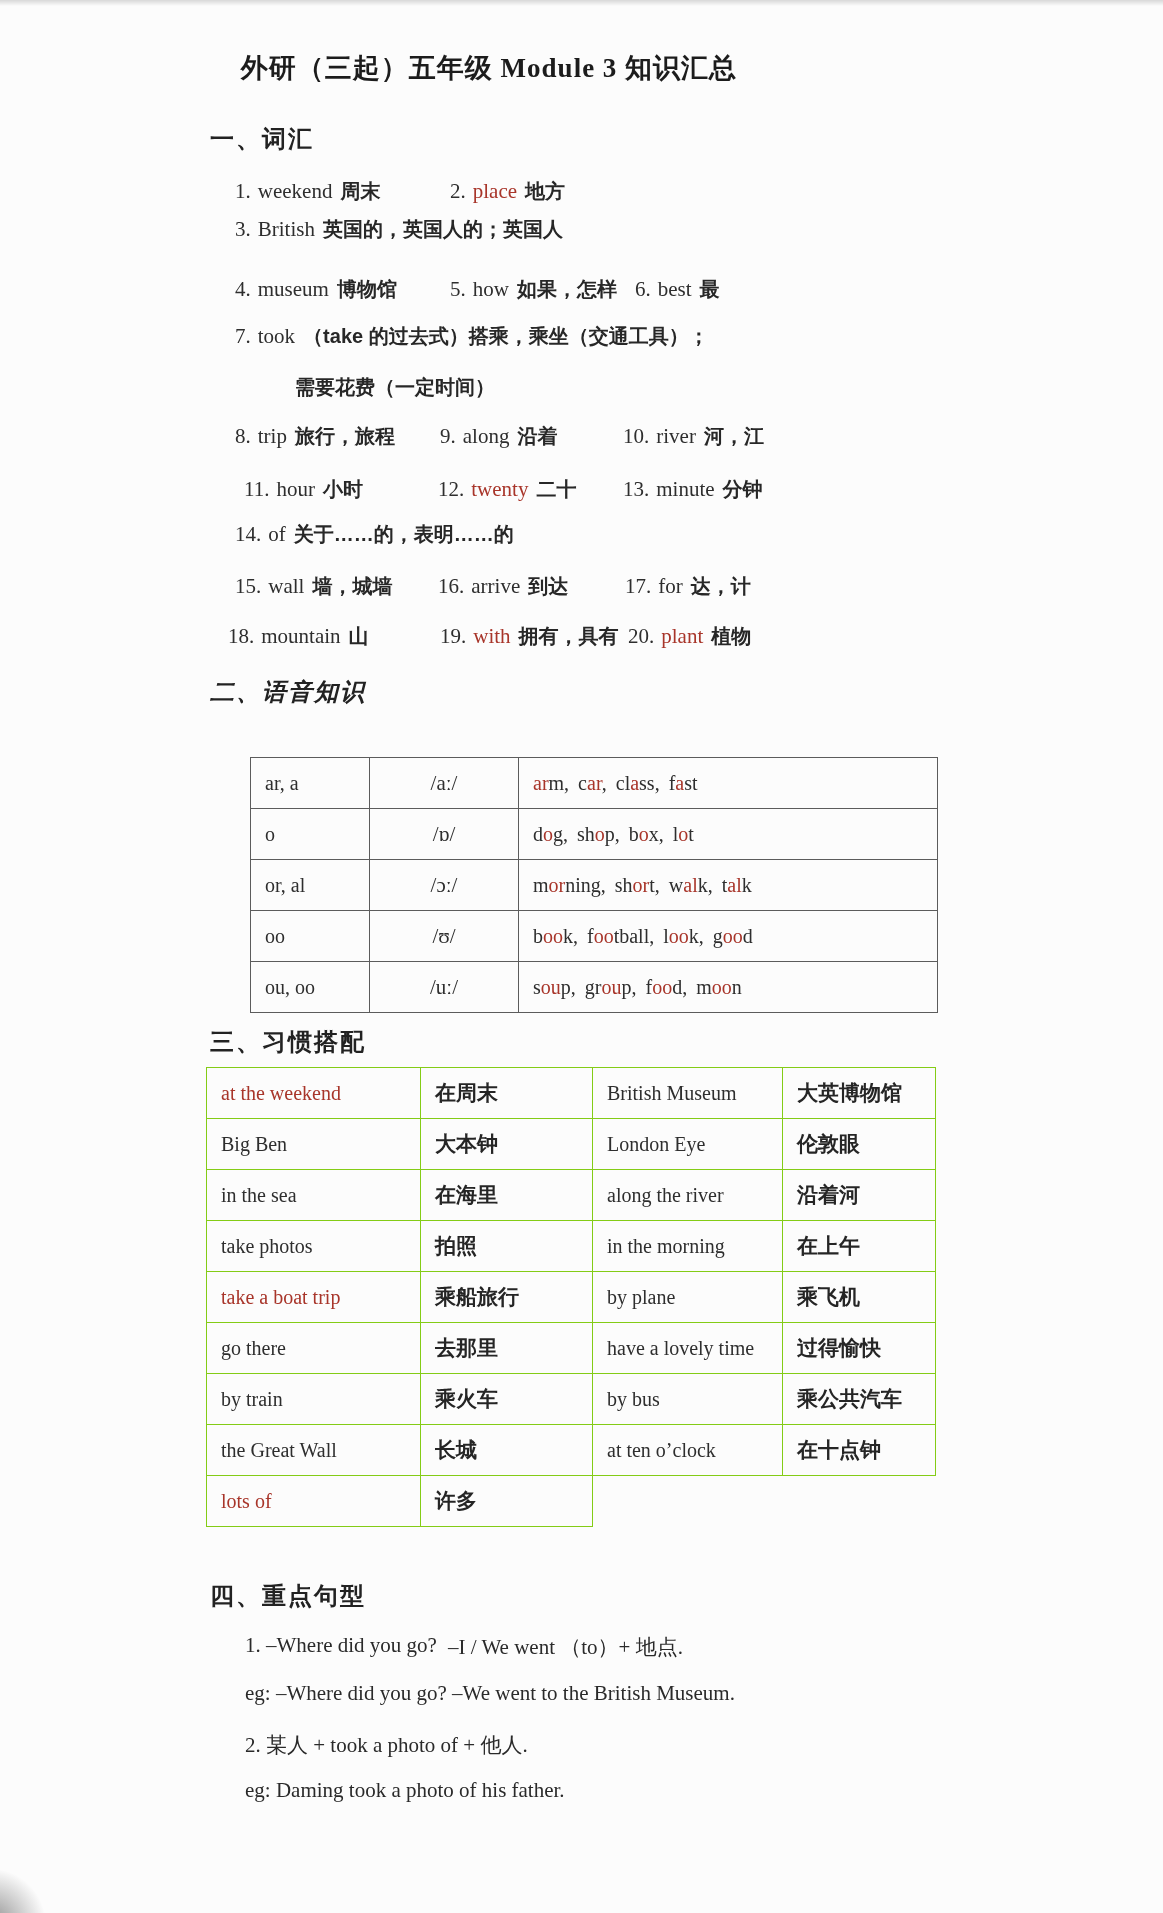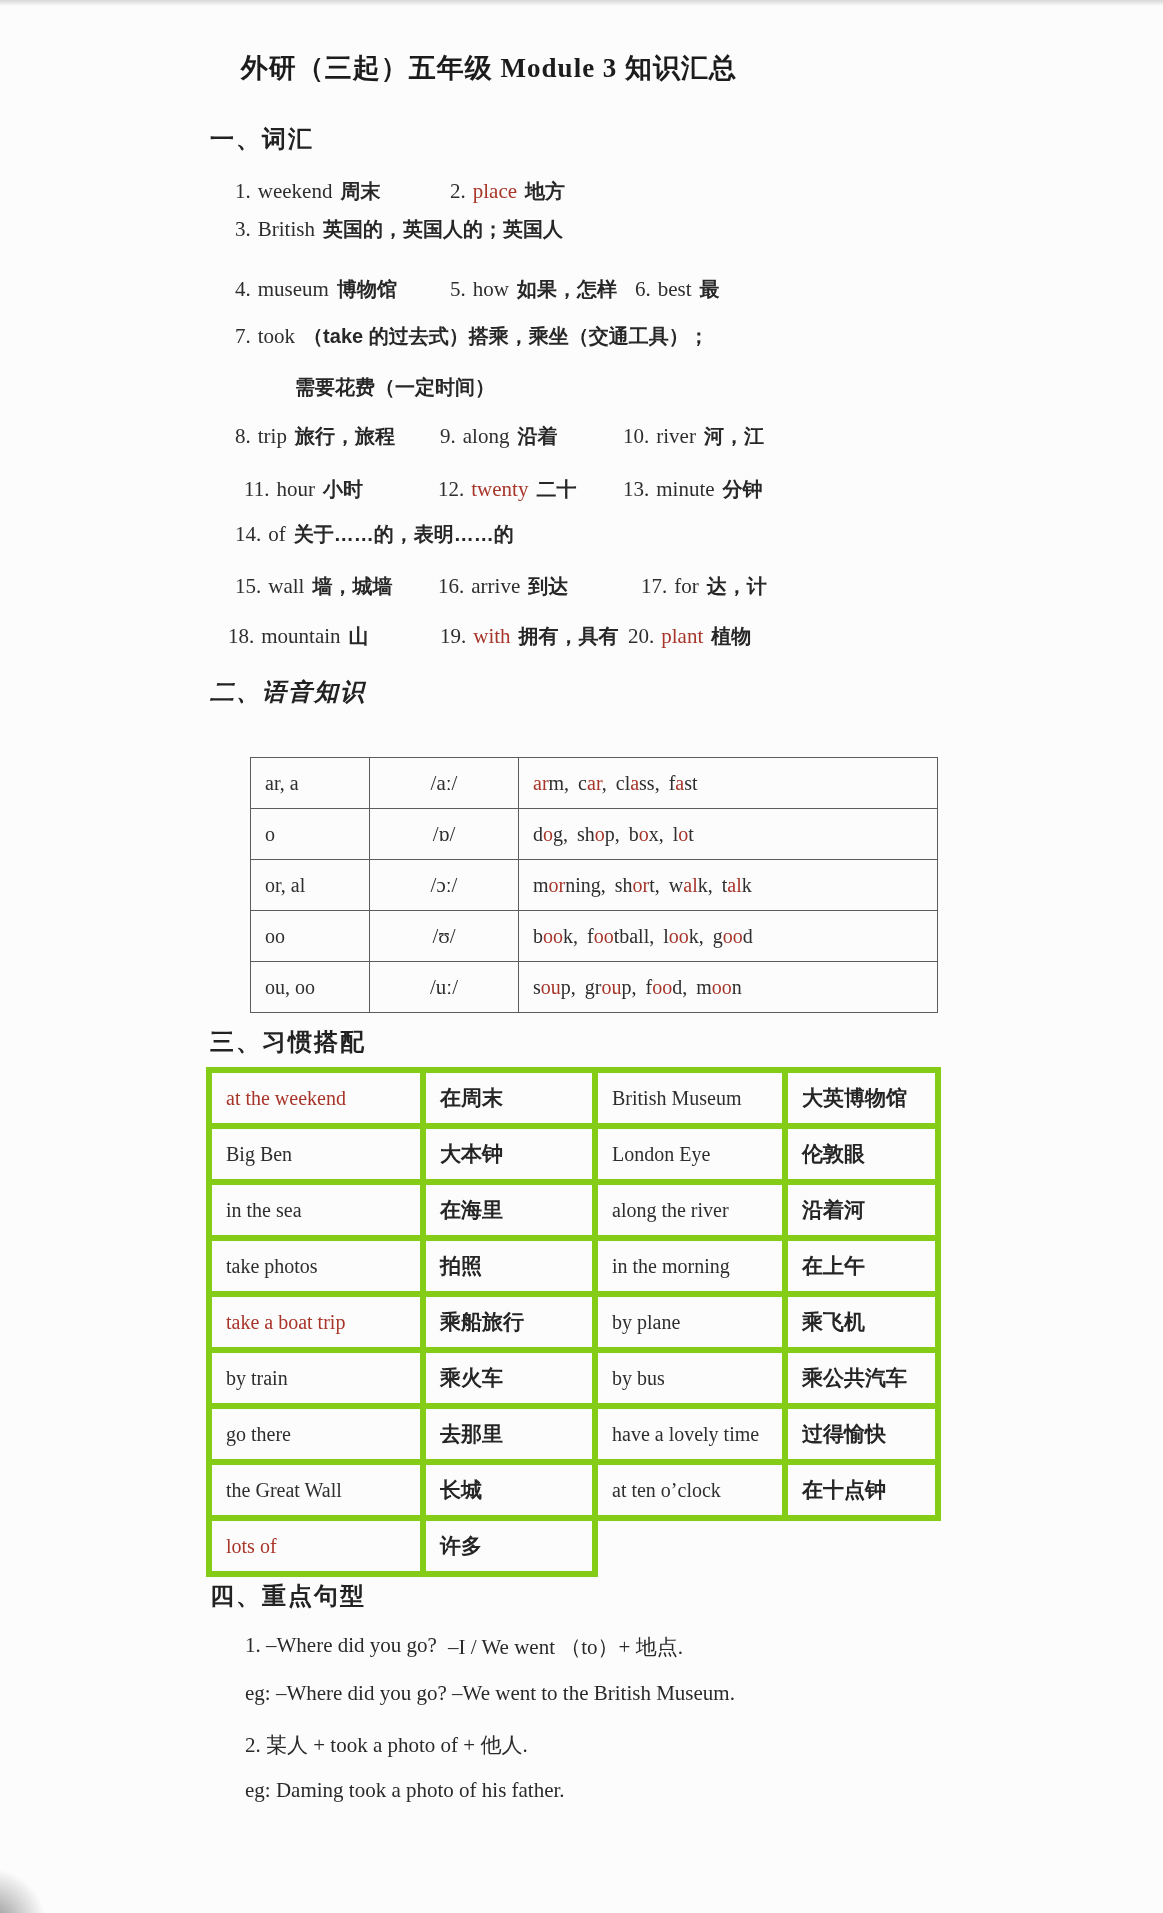--- a/index.html
+++ b/index.html
@@ -24,21 +24,21 @@
       font-family:"Liberation Sans","DejaVu Sans",sans-serif;}
   .zh:empty{margin:0;}
   table{border-collapse:collapse;table-layout:fixed;}
   .ptable{position:absolute;left:250px;top:757px;width:687px;font-size:20px;}
   .ptable td{border:1px solid #5c5c5c;height:50px;vertical-align:middle;
         padding:0 4px 0 14px;color:#2e2e2e;overflow:hidden;}
   .ptable td.ph{text-align:center;padding:0;font-size:21px;}
   .pw{margin-right:9px;white-space:nowrap;}
   .red{color:var(--accent);}
   .ctable{position:absolute;left:206px;top:1067px;width:729px;font-size:20px;}
-  .ctable td{border:6px solid #84cc16;height:50px;vertical-align:middle;
+  .ctable td{border:1px solid #84cc16;height:50px;vertical-align:middle;
         padding:0 4px 0 14px;color:#2e2e2e;overflow:hidden;white-space:nowrap;}
   .ctable td.zhc{font-family:"Liberation Sans","DejaVu Sans",sans-serif;
         font-weight:600;font-size:21px;color:#252525;}
   .ctable td.c.red{color:var(--accent);}
   .ctable td.ghost{border:none;background:transparent;}
   .pline{position:absolute;left:0;width:100%;height:30px;font-size:21px;color:#2a2a2a;}
   .pline span{position:absolute;white-space:nowrap;}
 </style>
 </head>
 <body>
@@ -68,21 +68,21 @@
   <span class="vitem" style="left:623px;top:423px;"><span class="num">10.</span><span class="w">river</span><span class="zh">河，江</span></span>
 
   <span class="vitem" style="left:244px;top:476px;"><span class="num">11.</span><span class="w">hour</span><span class="zh">小时</span></span>
   <span class="vitem" style="left:438px;top:476px;"><span class="num">12.</span><span class="w red">twenty</span><span class="zh">二十</span></span>
   <span class="vitem" style="left:623px;top:476px;"><span class="num">13.</span><span class="w">minute</span><span class="zh">分钟</span></span>
 
   <span class="vitem" style="left:235px;top:521px;"><span class="num">14.</span><span class="w">of</span><span class="zh">关于……的，表明……的</span></span>
 
   <span class="vitem" style="left:235px;top:573px;"><span class="num">15.</span><span class="w">wall</span><span class="zh">墙，城墙</span></span>
   <span class="vitem" style="left:438px;top:573px;"><span class="num">16.</span><span class="w">arrive</span><span class="zh">到达</span></span>
-  <span class="vitem" style="left:625px;top:573px;margin-left:16px;"><span class="num">17.</span><span class="w">for</span><span class="zh">达，计</span></span>
+  <span class="vitem" style="left:625px;top:573px;"><span class="num">17.</span><span class="w">for</span><span class="zh">达，计</span></span>
 
   <span class="vitem" style="left:228px;top:623px;"><span class="num">18.</span><span class="w">mountain</span><span class="zh">山</span></span>
   <span class="vitem" style="left:440px;top:623px;"><span class="num">19.</span><span class="w red">with</span><span class="zh">拥有，具有</span></span>
   <span class="vitem" style="left:628px;top:623px;"><span class="num">20.</span><span class="w red">plant</span><span class="zh">植物</span></span>
 
   <div class="sec" style="top:676px;font-style:italic;">二、语音知识</div>
 
   <table class="ptable">
     <colgroup>
         <col style="width:119px">
@@ -152,32 +152,32 @@
         <td class="c">in the morning</td>
         <td class="zhc">在上午</td>
       </tr>
       <tr>
         <td class="c red">take a boat trip</td>
         <td class="zhc">乘船旅行</td>
         <td class="c">by plane</td>
         <td class="zhc">乘飞机</td>
       </tr>
       <tr>
+        <td class="c">go there</td>
+        <td class="zhc">去那里</td>
+        <td class="c">have a lovely time</td>
+        <td class="zhc">过得愉快</td>
+      </tr>
+      <tr>
         <td class="c">by train</td>
         <td class="zhc">乘火车</td>
         <td class="c">by bus</td>
         <td class="zhc">乘公共汽车</td>
       </tr>
       <tr>
-        <td class="c">go there</td>
-        <td class="zhc">去那里</td>
-        <td class="c">have a lovely time</td>
-        <td class="zhc">过得愉快</td>
-      </tr>
-      <tr>
         <td class="c">the Great Wall</td>
         <td class="zhc">长城</td>
         <td class="c">at ten o’clock</td>
         <td class="zhc">在十点钟</td>
       </tr>
       <tr>
         <td class="c red">lots of</td>
         <td class="zhc">许多</td>
         <td class="ghost"></td>
         <td class="ghost"></td>

